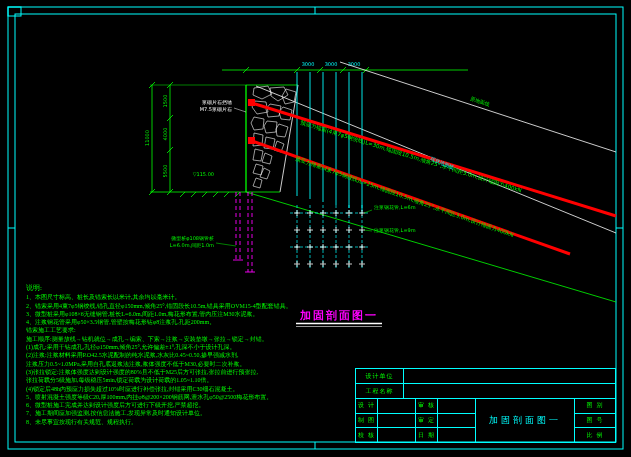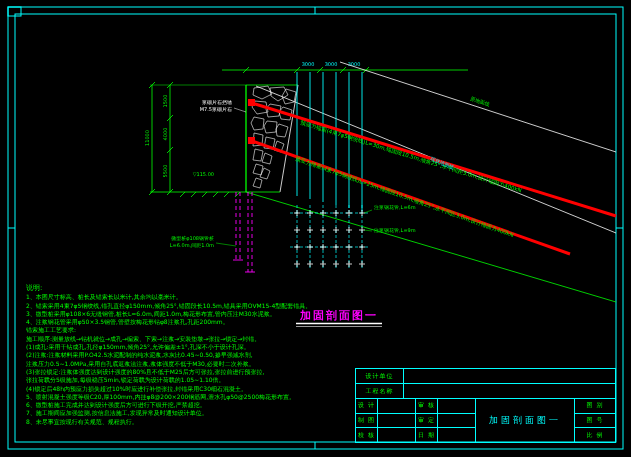--- a/index.html
+++ b/index.html
@@ -14,21 +14,21 @@
   .red{stroke:#ff0000;stroke-width:3;fill:none;}
   .mg{stroke:#ff00ff;stroke-width:0.9;fill:none;}
   .dash{stroke-dasharray:4,3;}
   .tg{fill:#00ff00;}
   .tc{fill:#00ffff;}
   .tw{fill:#ffffff;}
   .tm{fill:#ff00ff;}
   .f5{font-size:5px;}
   .f55{font-size:5.5px;}
   .f11{font-size:11px;font-weight:bold;letter-spacing:2px;}
-  #notes{position:absolute;left:26px;top:284px;width:318px;color:#00ff00;font-size:6px;line-height:8.3px;}
+  #notes{position:absolute;left:26px;top:284px;width:318px;color:#00ff00;font-size:6px;line-height:8.3px;font-family:Liberation Serif, serif;}
   #notes .nt{font-size:7px;margin-bottom:1px;}
   #tblock{position:absolute;left:355px;top:368px;width:261px;height:75px;border:1px solid #00ffff;box-sizing:border-box;color:#00ff00;font-size:6px;}
   .tb-toprow{height:15px;border-bottom:1px solid #00ffff;display:flex;box-sizing:border-box;}
   .tb-lab{width:48px;border-right:1px solid #00ffff;display:flex;align-items:center;justify-content:center;box-sizing:border-box;letter-spacing:1px;}
   .tb-val{flex:1;display:flex;align-items:center;padding-left:4px;box-sizing:border-box;}
   .tb-bottom{display:flex;height:43px;}
   .tb-col{display:flex;flex-direction:column;box-sizing:border-box;border-right:1px solid #00ffff;}
   .tb-cell{flex:1;display:flex;align-items:center;justify-content:center;border-bottom:1px solid #00ffff;box-sizing:border-box;letter-spacing:1px;}
   .tb-cell:last-child{border-bottom:none;}
   .tb-title{width:99px;border-right:1px solid #00ffff;display:flex;align-items:center;justify-content:center;color:#00ffff;font-size:9px;letter-spacing:3px;box-sizing:border-box;}

